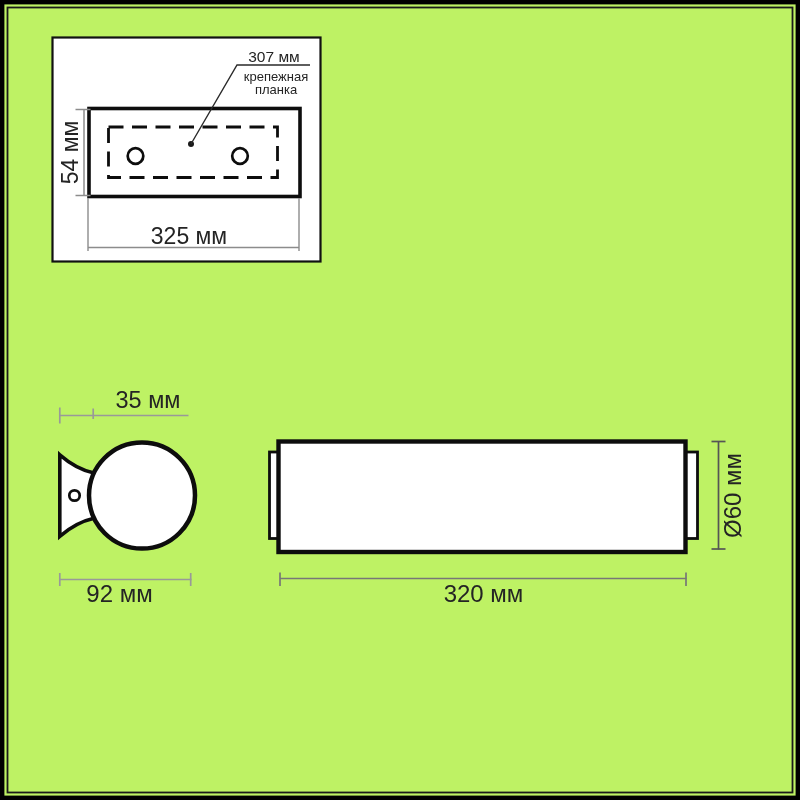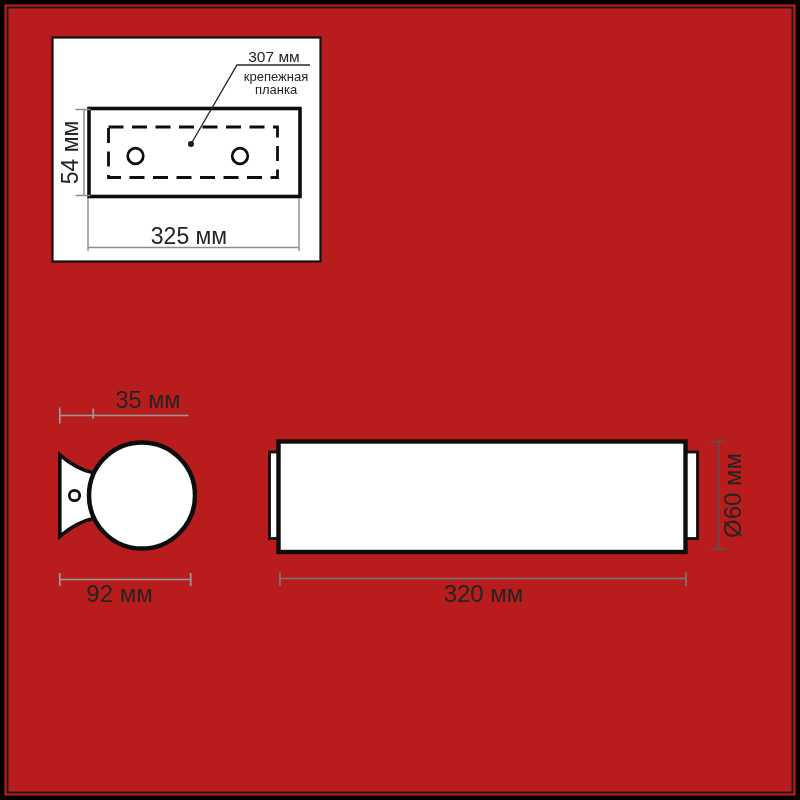--- a/index.html
+++ b/index.html
@@ -7,21 +7,21 @@
     padding: 0;
     width: 800px;
     height: 800px;
     background: #ffffff;
     font-family: "Liberation Sans", sans-serif;
   }
   .page {
     position: relative;
     width: 800px;
     height: 800px;
-    background: #b91c1c;
+    background: #bef264;
     overflow: hidden;
   }
   svg { display: block; }
   text {
     font-family: "Liberation Sans", sans-serif;
     fill: #242424;
   }
 </style>
 </head>
 <body>

